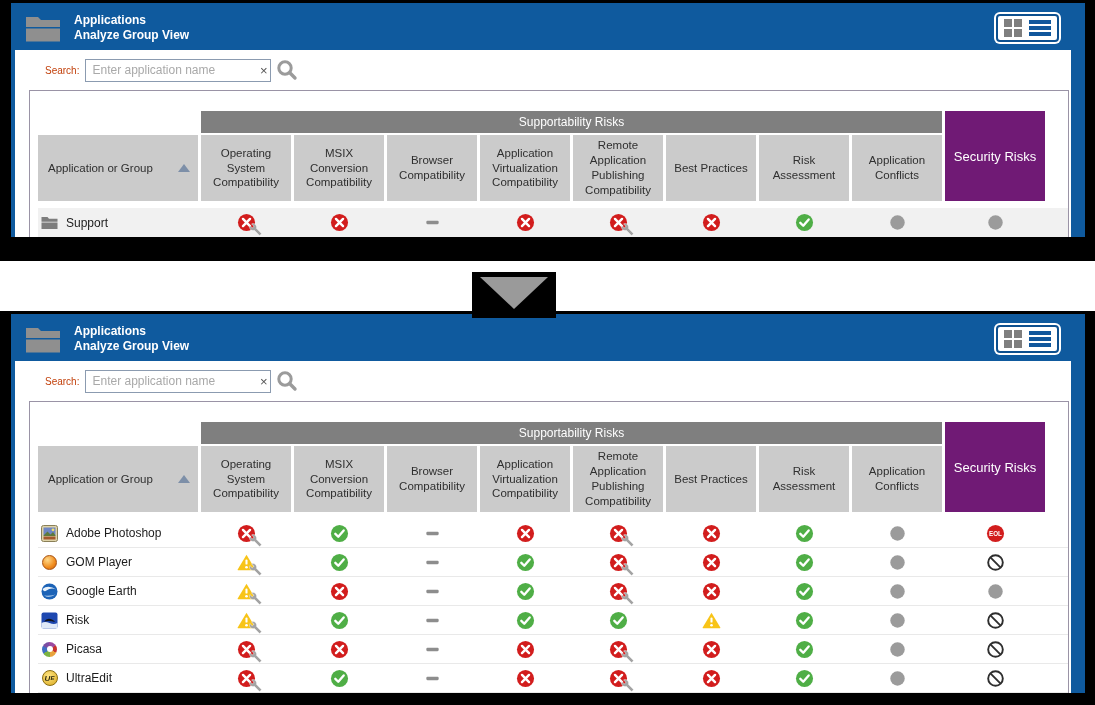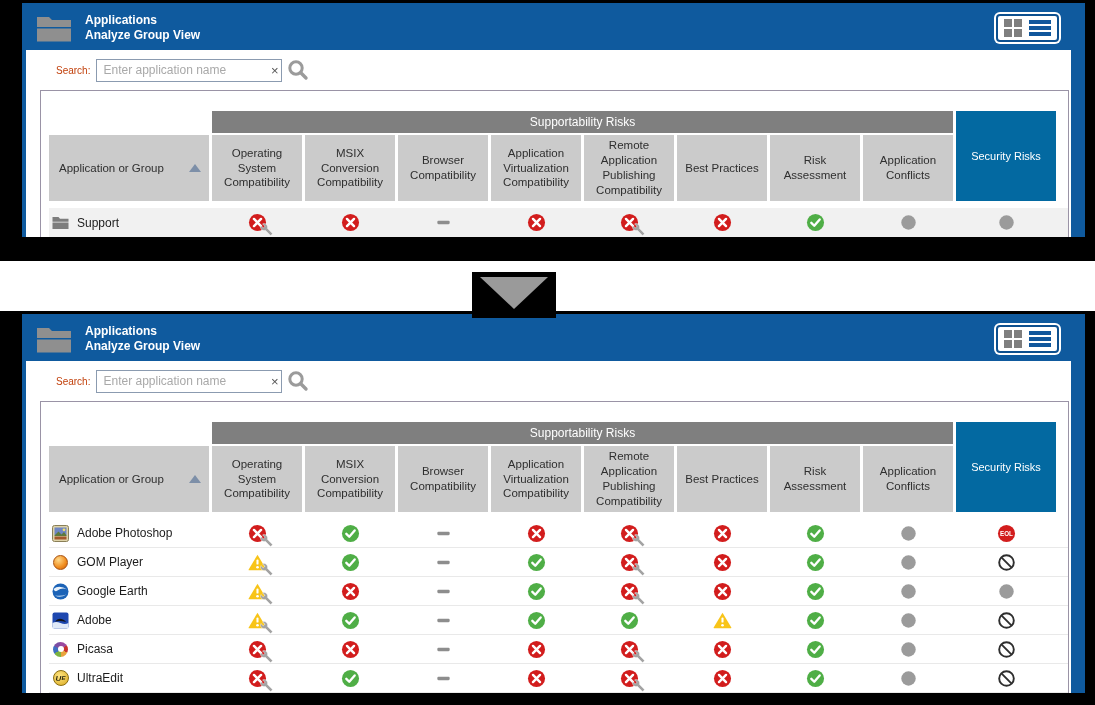--- a/index.html
+++ b/index.html
@@ -1,18 +1,18 @@
 <!DOCTYPE html>
 <html><head>
 <meta charset="utf-8">
 <style>
   * { margin:0; padding:0; box-sizing:border-box; }
   body { width:1095px; background:#fff; font-family:"Liberation Sans", sans-serif; }
 
-  .panel-shadow { background:#000; padding:3px 10px 16px 22px; }
+  .panel-shadow { background:#000; padding:3px 10px 16px 11px; }
   .window { background:#fff; border:3px solid #0f5a9e; border-left-width:4px; border-right-width:14px; border-bottom:0; }
 
   
   .titlebar { height:44px; background:#0f5a9e; display:flex; align-items:center; padding:0 12px 0 10px; }
   .folder-big { width:36px; height:28px; flex:0 0 auto; }
   .titles { margin-left:13px; color:#fff; }
   .titles .t1 { font-size:12px; font-weight:bold; line-height:15px; }
   .titles .t2 { font-size:12px; line-height:15px;font-weight:bold; }
   .view-toggle { margin-left:auto; background:#fff; border:2px solid #0d508f; box-shadow:0 0 0 2px #fff; border-radius:4px; padding:3px 6px; display:flex; align-items:center; gap:7px; }
   .grid-ic { display:grid; grid-template-columns:8px 8px; grid-template-rows:8px 8px; gap:2px; }
@@ -28,21 +28,21 @@
   .searchbox input::placeholder { color:#a9a9a9; }
   .clear-x { position:absolute; right:4px; font-size:13px; color:#555; cursor:default; line-height:1; }
   .mag { margin-left:4px; }
 
   
   .content-box { margin:0 2px 8px 14px; border:1px solid #9a93a6; border-bottom:none; padding:20px 0 0 8px; }
 
   .tgrid { display:grid; grid-template-columns:160px repeat(8, 90px) 100px; column-gap:3px; }
   .thead { grid-template-rows:22px 66px; row-gap:2px; }
   .band { grid-column:2/10; grid-row:1; background:#7f7f7f; color:#fff; font-size:12px; display:flex; align-items:center; justify-content:center; }
-  .sec-col { grid-column:10; grid-row:1/3; background:#0369a1; color:#fff; font-size:11px; display:flex; align-items:center; justify-content:center; text-align:center; }
+  .sec-col { grid-column:10; grid-row:1/3; background:#701a75; color:#fff; font-size:13px; display:flex; align-items:center; justify-content:center; text-align:center; }
   .app-col { grid-column:1; grid-row:2; background:#cbcbcb; color:#2f2f2f; font-size:11.5px; display:flex; align-items:center; justify-content:space-between; padding:0 8px 0 10px;gap:20px; }
   .hcell { grid-row:2; background:#cbcbcb; color:#2f2f2f; font-size:11.5px; line-height:1.3; display:flex; align-items:center; justify-content:center; text-align:center; padding:2px; }
   .sort-asc { width:0; height:0; border-left:6px solid transparent; border-right:6px solid transparent; border-bottom:8px solid #7d8fa8; }
 
   .rows { margin-top:7px; }
   .trow { height:29px; align-items:center; border-bottom:1px solid #e9e9e9; }
   .trow.shade { background:#f1f1f1; border-bottom:none; }
   .name-cell { display:flex; align-items:center; gap:8px; padding-left:3px; font-size:12px; color:#1c1c1c; }
   .app-ic { width:17px; height:17px; display:inline-flex; align-items:center; justify-content:center; flex:0 0 auto; }
   .app-ic svg { width:17px; height:17px; }
@@ -473,21 +473,21 @@
             </div>
             <div class="tgrid trow">
               <div class="name-cell">
                 <span class="app-ic">
                   <svg viewBox="0 0 17 17">
                     <rect x="0.5" y="0.5" width="16" height="16" rx="2" fill="#1e48b0"></rect>
                     <path d="M0.5 11 Q4 9 8.5 11 Q13 13 16.5 11 v5.5 h-16z" fill="#dfe9f8"></path>
                     <path d="M3 9.5 Q6 5.5 11 7.5 Q13.5 8.5 14 10 Q9 8.5 3 9.5z" fill="#12131a"></path>
                   </svg>
                 </span>
-                <span>Adobe</span>
+                <span>Risk</span>
               </div>
               <span class="cell">
                 <svg class="base" viewBox="0 0 20 20">
                   <path d="M10 1.8 L19.3 17.4 Q19.7 18.2 18.8 18.2 H1.2 Q0.3 18.2 0.7 17.4 Z" fill="#f8c418"></path>
                   <rect x="8.9" y="6.8" width="2.2" height="5.4" rx="1" fill="#fff"></rect>
                   <circle cx="10" cy="15" r="1.4" fill="#fff"></circle>
                 </svg>
                 <svg class="wrench" viewBox="0 0 24 24">
                   <path d="M22.7 19l-9.1-9.1c.9-2.3.4-5-1.5-6.9-2-2-5-2.4-7.4-1.3L9 6 6 9 1.6 4.7C.4 7.1.9 10.1 2.9 12.1c1.9 1.9 4.6 2.4 6.9 1.5l9.1 9.1c.4.4 1 .4 1.4 0l2.3-2.3c.5-.4.5-1.1.1-1.4z" fill="#a3a3a3" stroke="#fff" stroke-width="0.8"></path>
                 </svg>

